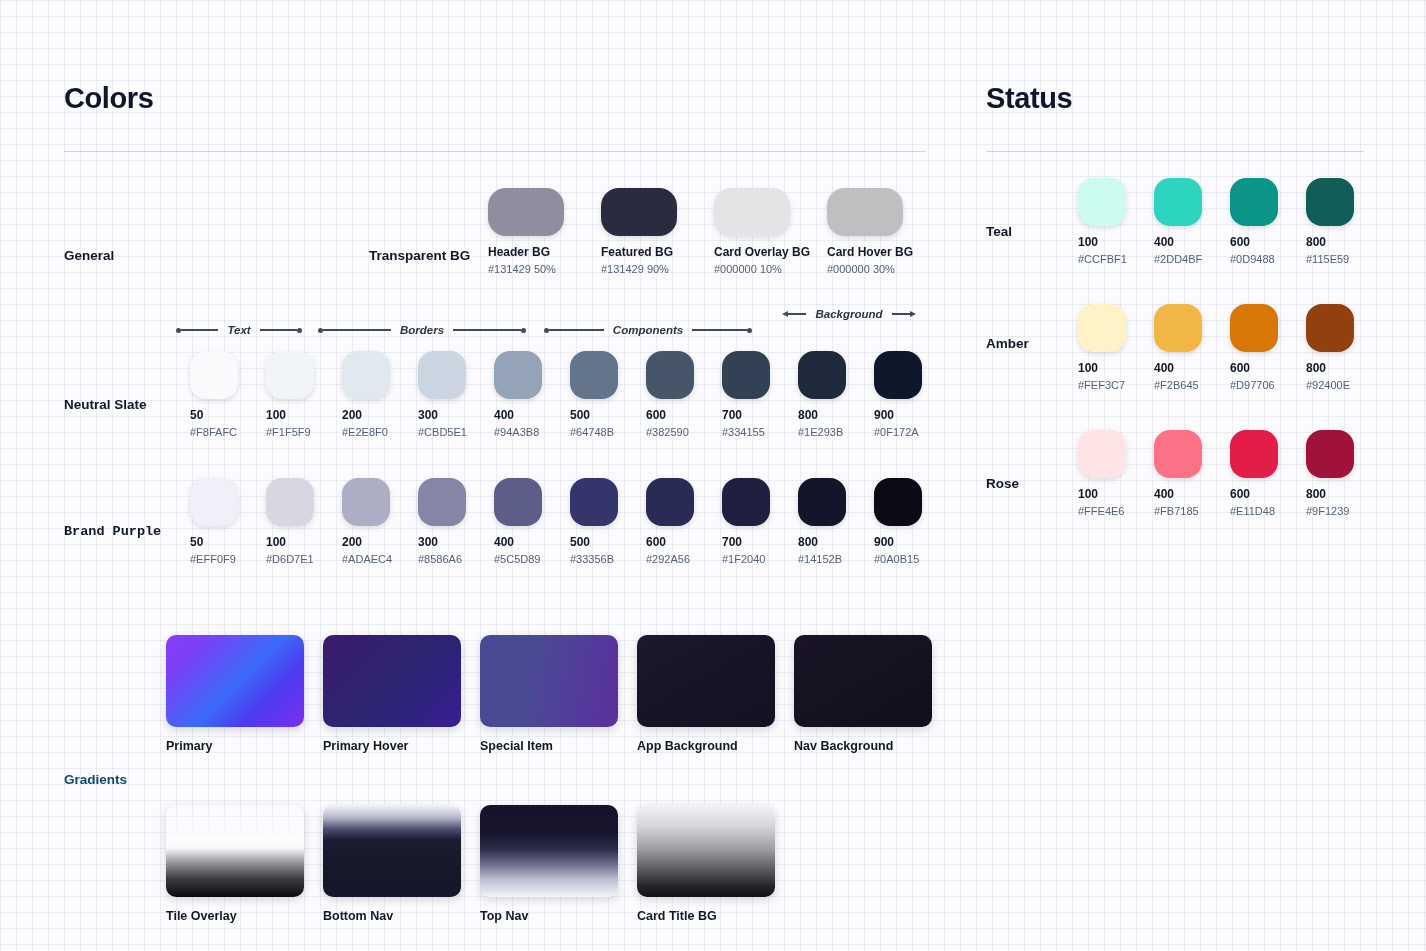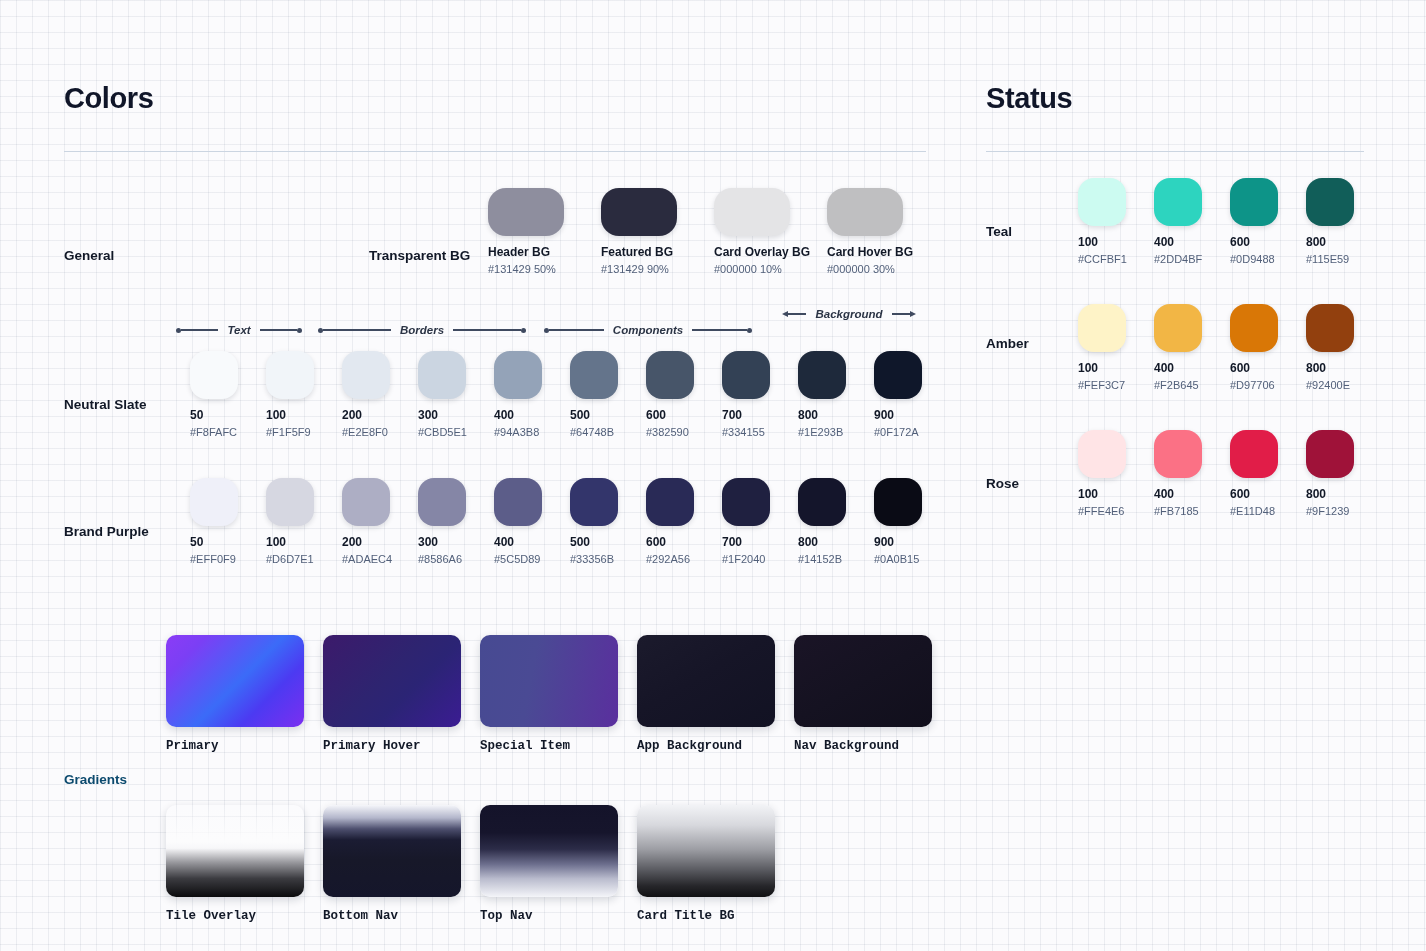--- a/index.html
+++ b/index.html
@@ -112,21 +112,21 @@
     position: absolute;
     left: 0;
     top: 137px;
     font-size: 13.5px;
     font-weight: bold;
     color: #0c4a6e;
   }
   .grad-grid { position: absolute; left: 102px; top: 0; }
   .grad-line { display: flex; gap: 15px; }
   .grad-line + .grad-line { margin-top: 52px; }
-  .grad-cell { width: 142px; font-family: Liberation Mono, monospace; }
+  .grad-cell { width: 142px; }
   .grad-box {
     width: 138px;
     height: 92px;
     border-radius: 10px;
     box-shadow: 0 3px 8px rgba(15,23,42,0.16);
   }
   .grad-name {
     margin-top: 12px;
     font-size: 12.5px;
     font-weight: bold;
@@ -258,21 +258,21 @@
           </div>
           <div class="sw-cell">
             <div class="sw-box" style="background: rgb(15, 23, 42);"></div>
             <div class="sw-name">900</div>
             <div class="sw-hex">#0F172A</div>
           </div>
         </div>
     </div>
 
     <div class="fam-row" style="position:absolute; left:0; top:395px; width:862px; height:126px;">
-      <div class="fam-label" style="top:46px;">Brand Purple</div>
+      <div class="fam-label" style="top:46px;font-family:Liberation Mono, monospace;">Brand Purple</div>
       <div class="swatch-strip" style="left:126px; top:0;" id="purple-strip">
           <div class="sw-cell">
             <div class="sw-box" style="background: rgb(239, 240, 249);"></div>
             <div class="sw-name">50</div>
             <div class="sw-hex">#EFF0F9</div>
           </div>
           <div class="sw-cell">
             <div class="sw-box" style="background: rgb(214, 215, 225);"></div>
             <div class="sw-name">100</div>
             <div class="sw-hex">#D6D7E1</div>

